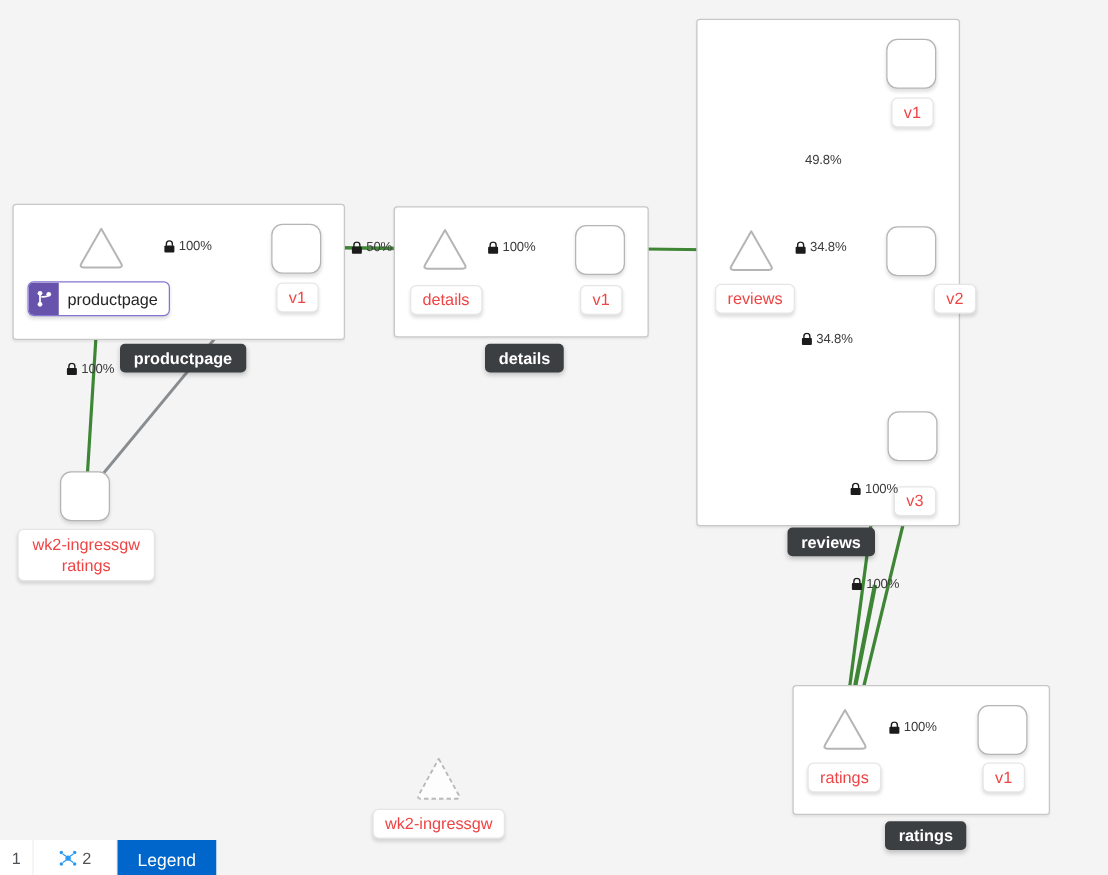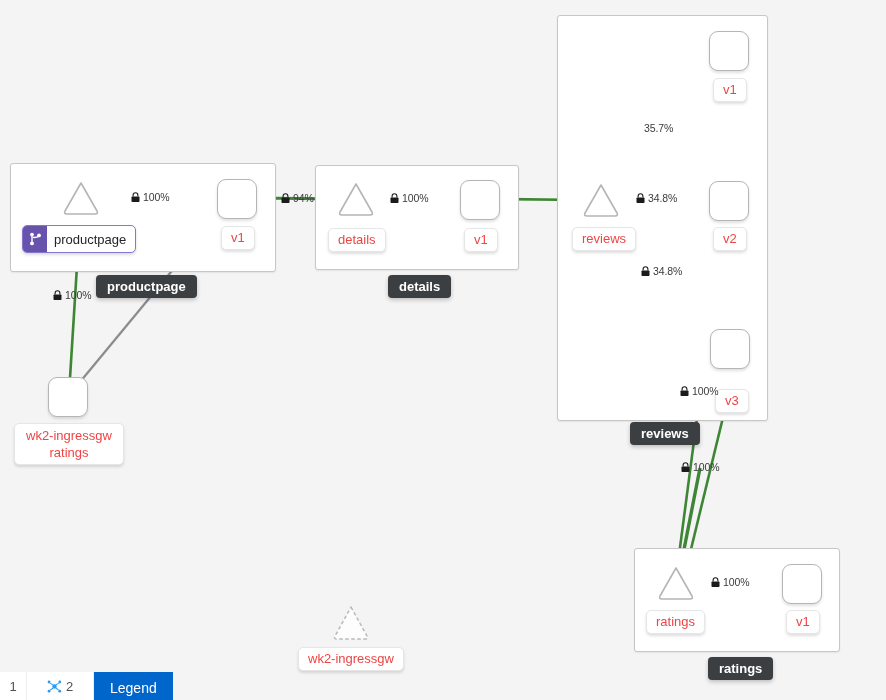--- a/index.html
+++ b/index.html
@@ -200,21 +200,21 @@
   <div class="chip" style="left:221px; top:226px;">v1</div>
 
   <div class="chip" style="left:328px; top:228px;">details</div>
 
   <div class="chip" style="left:464px; top:228px;">v1</div>
 
   <div class="chip" style="left:572px; top:227px;">reviews</div>
 
   <div class="chip" style="left:713px; top:78px;">v1</div>
 
-  <div class="chip" style="left:713px; top:227px;">v2</div>
+  <div class="chip" style="left:747px; top:227px;">v2</div>
 
   <div class="chip" style="left:715px; top:389px;">v3</div>
 
   <div class="chip" style="left:646px; top:610px;">ratings</div>
 
   <div class="chip" style="left:786px; top:610px;">v1</div>
 
   <div class="chip two-line" style="left:14px; top:423px; width:90px;">
     <div>wk2-ingressgw</div>
     <div>ratings</div>
@@ -246,33 +246,33 @@
       <rect x="0.5" y="4.4" width="8" height="5.6" rx="0.8" fill="#1b1b1b"></rect>
     </svg>
     <span>100%</span>
   </div>
 
   <div class="edge-lbl" style="left:281px; top:192px;">
     <svg width="9" height="11" viewBox="0 0 9 11">
       <path d="M2.1,4.6 V3.1 a2.4,2.4 0 0 1 4.8,0 V4.6" fill="none" stroke="#1b1b1b" stroke-width="1.1"></path>
       <rect x="0.5" y="4.4" width="8" height="5.6" rx="0.8" fill="#1b1b1b"></rect>
     </svg>
-    <span>94%</span>
+    <span>50%</span>
   </div>
 
   <div class="edge-lbl" style="left:390px; top:192px;">
     <svg width="9" height="11" viewBox="0 0 9 11">
       <path d="M2.1,4.6 V3.1 a2.4,2.4 0 0 1 4.8,0 V4.6" fill="none" stroke="#1b1b1b" stroke-width="1.1"></path>
       <rect x="0.5" y="4.4" width="8" height="5.6" rx="0.8" fill="#1b1b1b"></rect>
     </svg>
     <span>100%</span>
   </div>
 
   <div class="edge-lbl" style="left:644px; top:122px;">
-    <span>35.7%</span>
+    <span>49.8%</span>
   </div>
 
   <div class="edge-lbl" style="left:636px; top:192px;">
     <svg width="9" height="11" viewBox="0 0 9 11">
       <path d="M2.1,4.6 V3.1 a2.4,2.4 0 0 1 4.8,0 V4.6" fill="none" stroke="#1b1b1b" stroke-width="1.1"></path>
       <rect x="0.5" y="4.4" width="8" height="5.6" rx="0.8" fill="#1b1b1b"></rect>
     </svg>
     <span>34.8%</span>
   </div>
 

